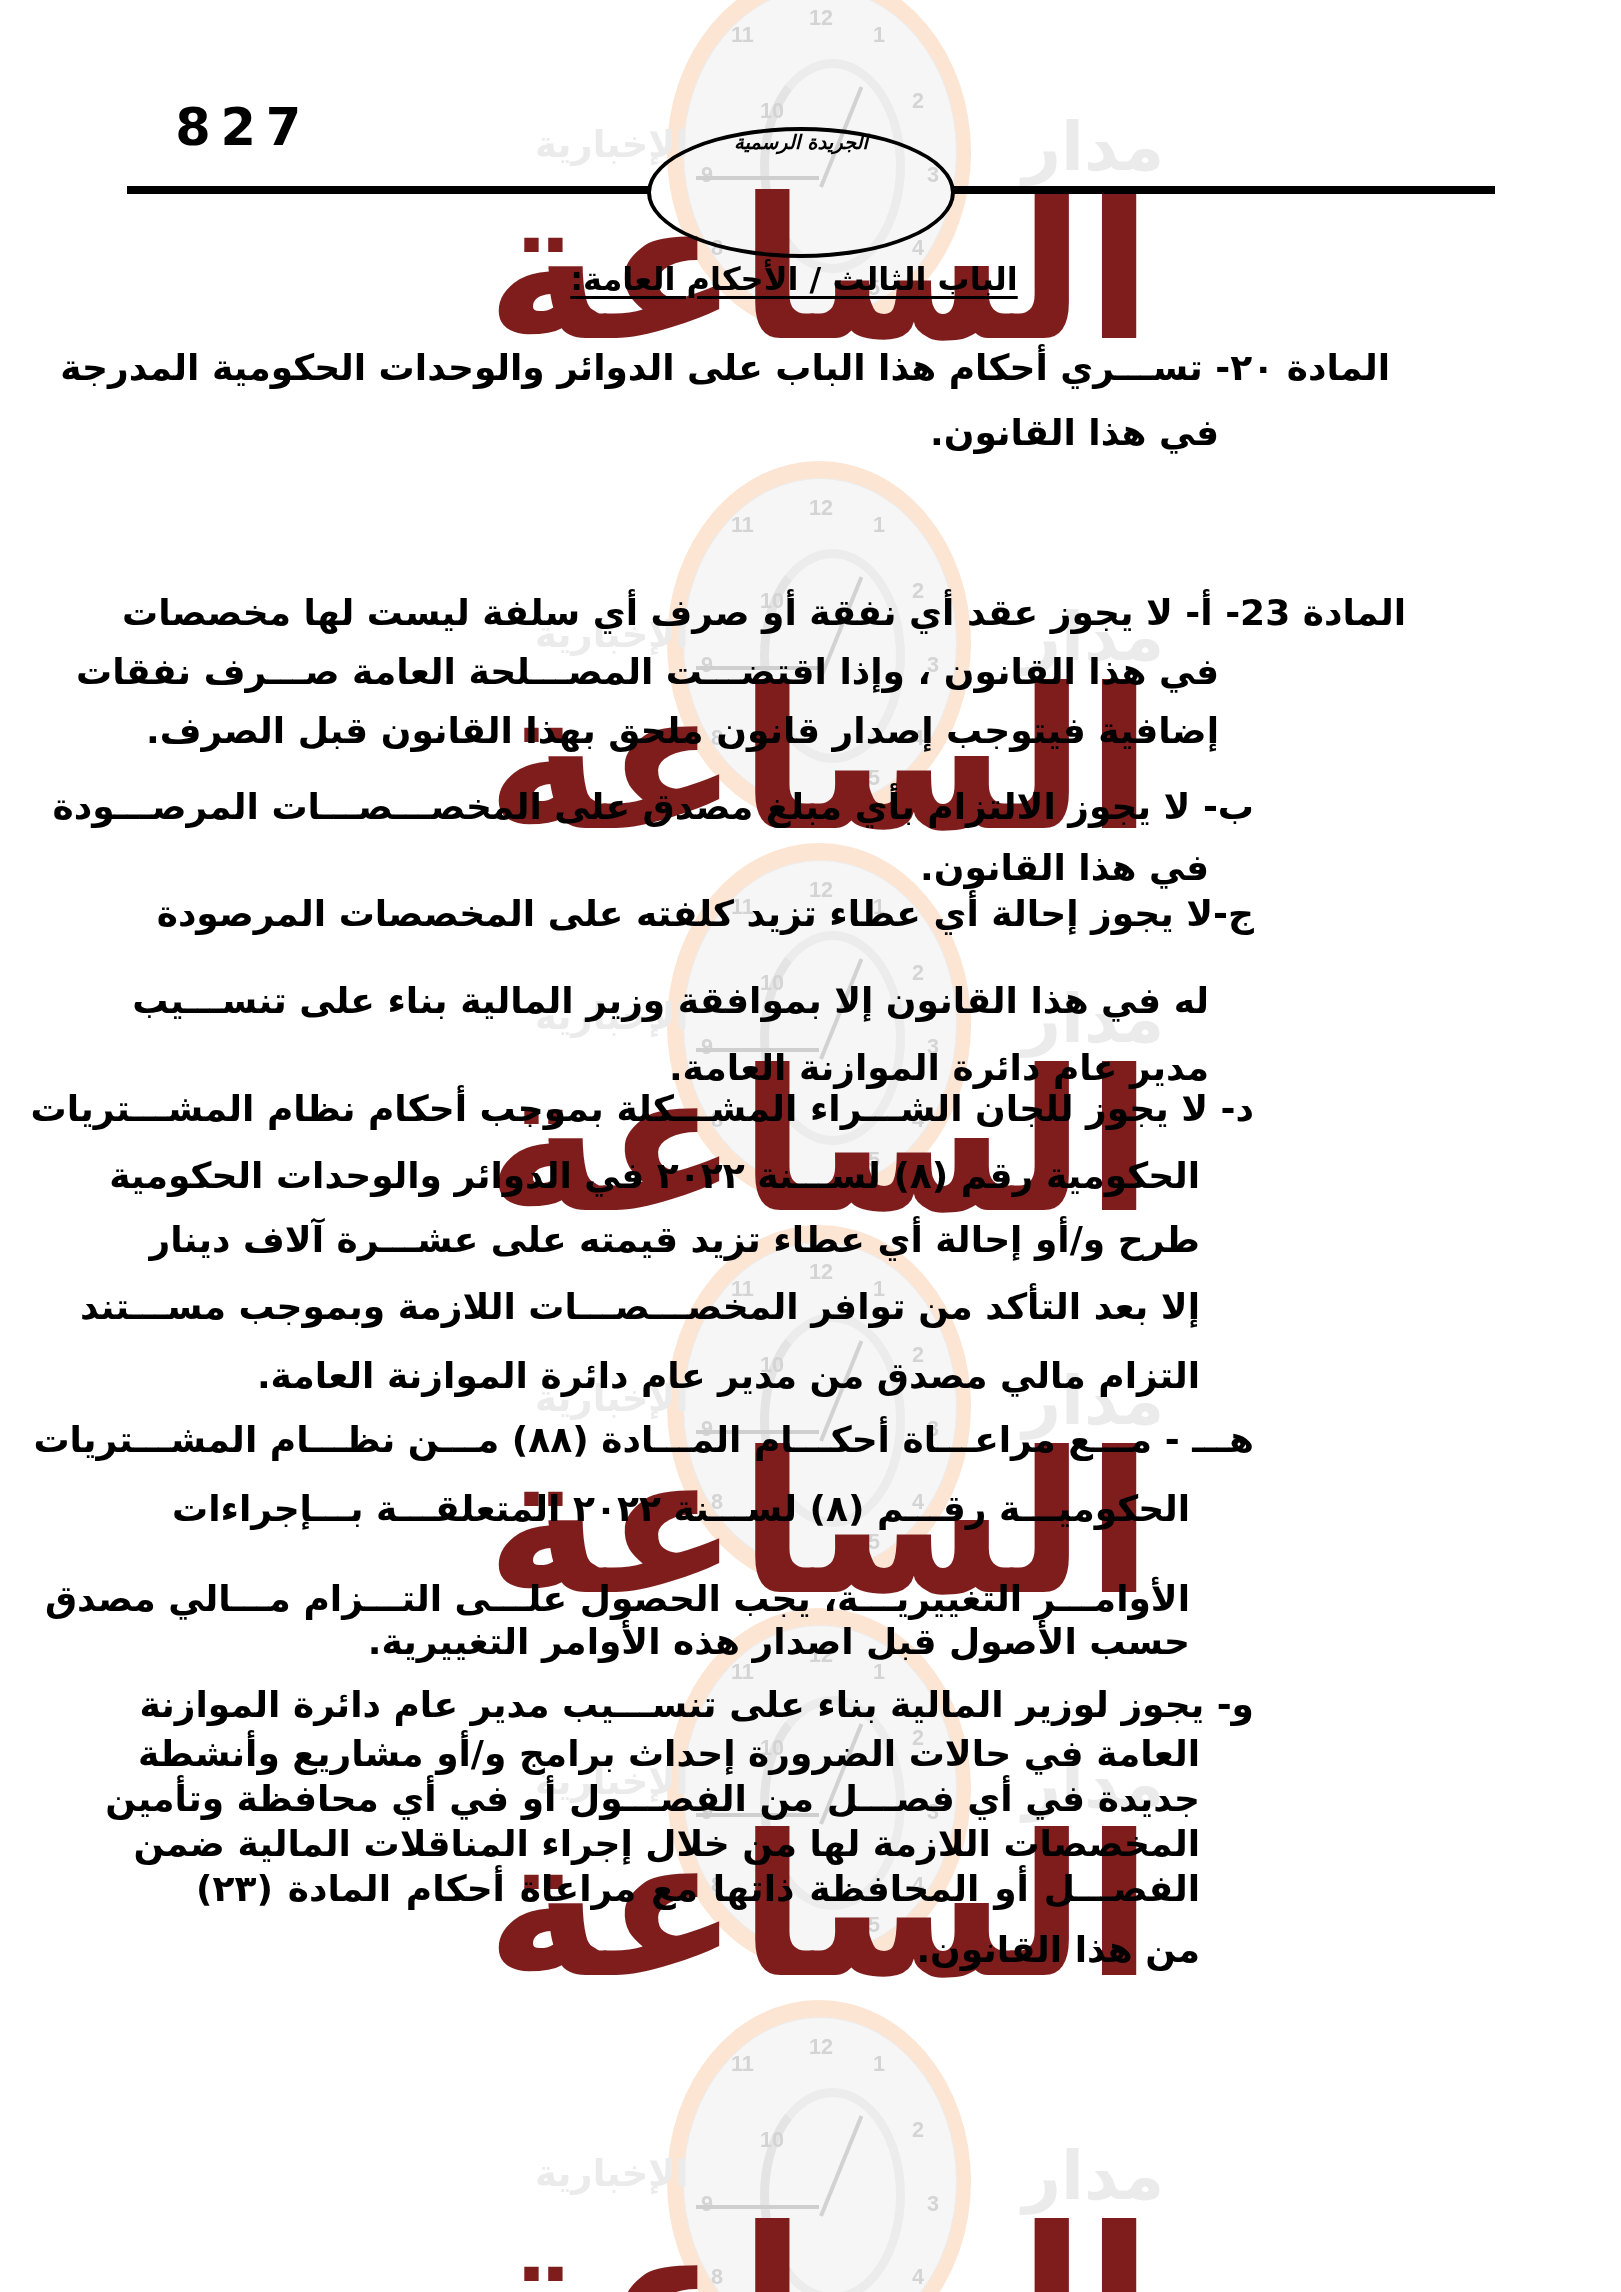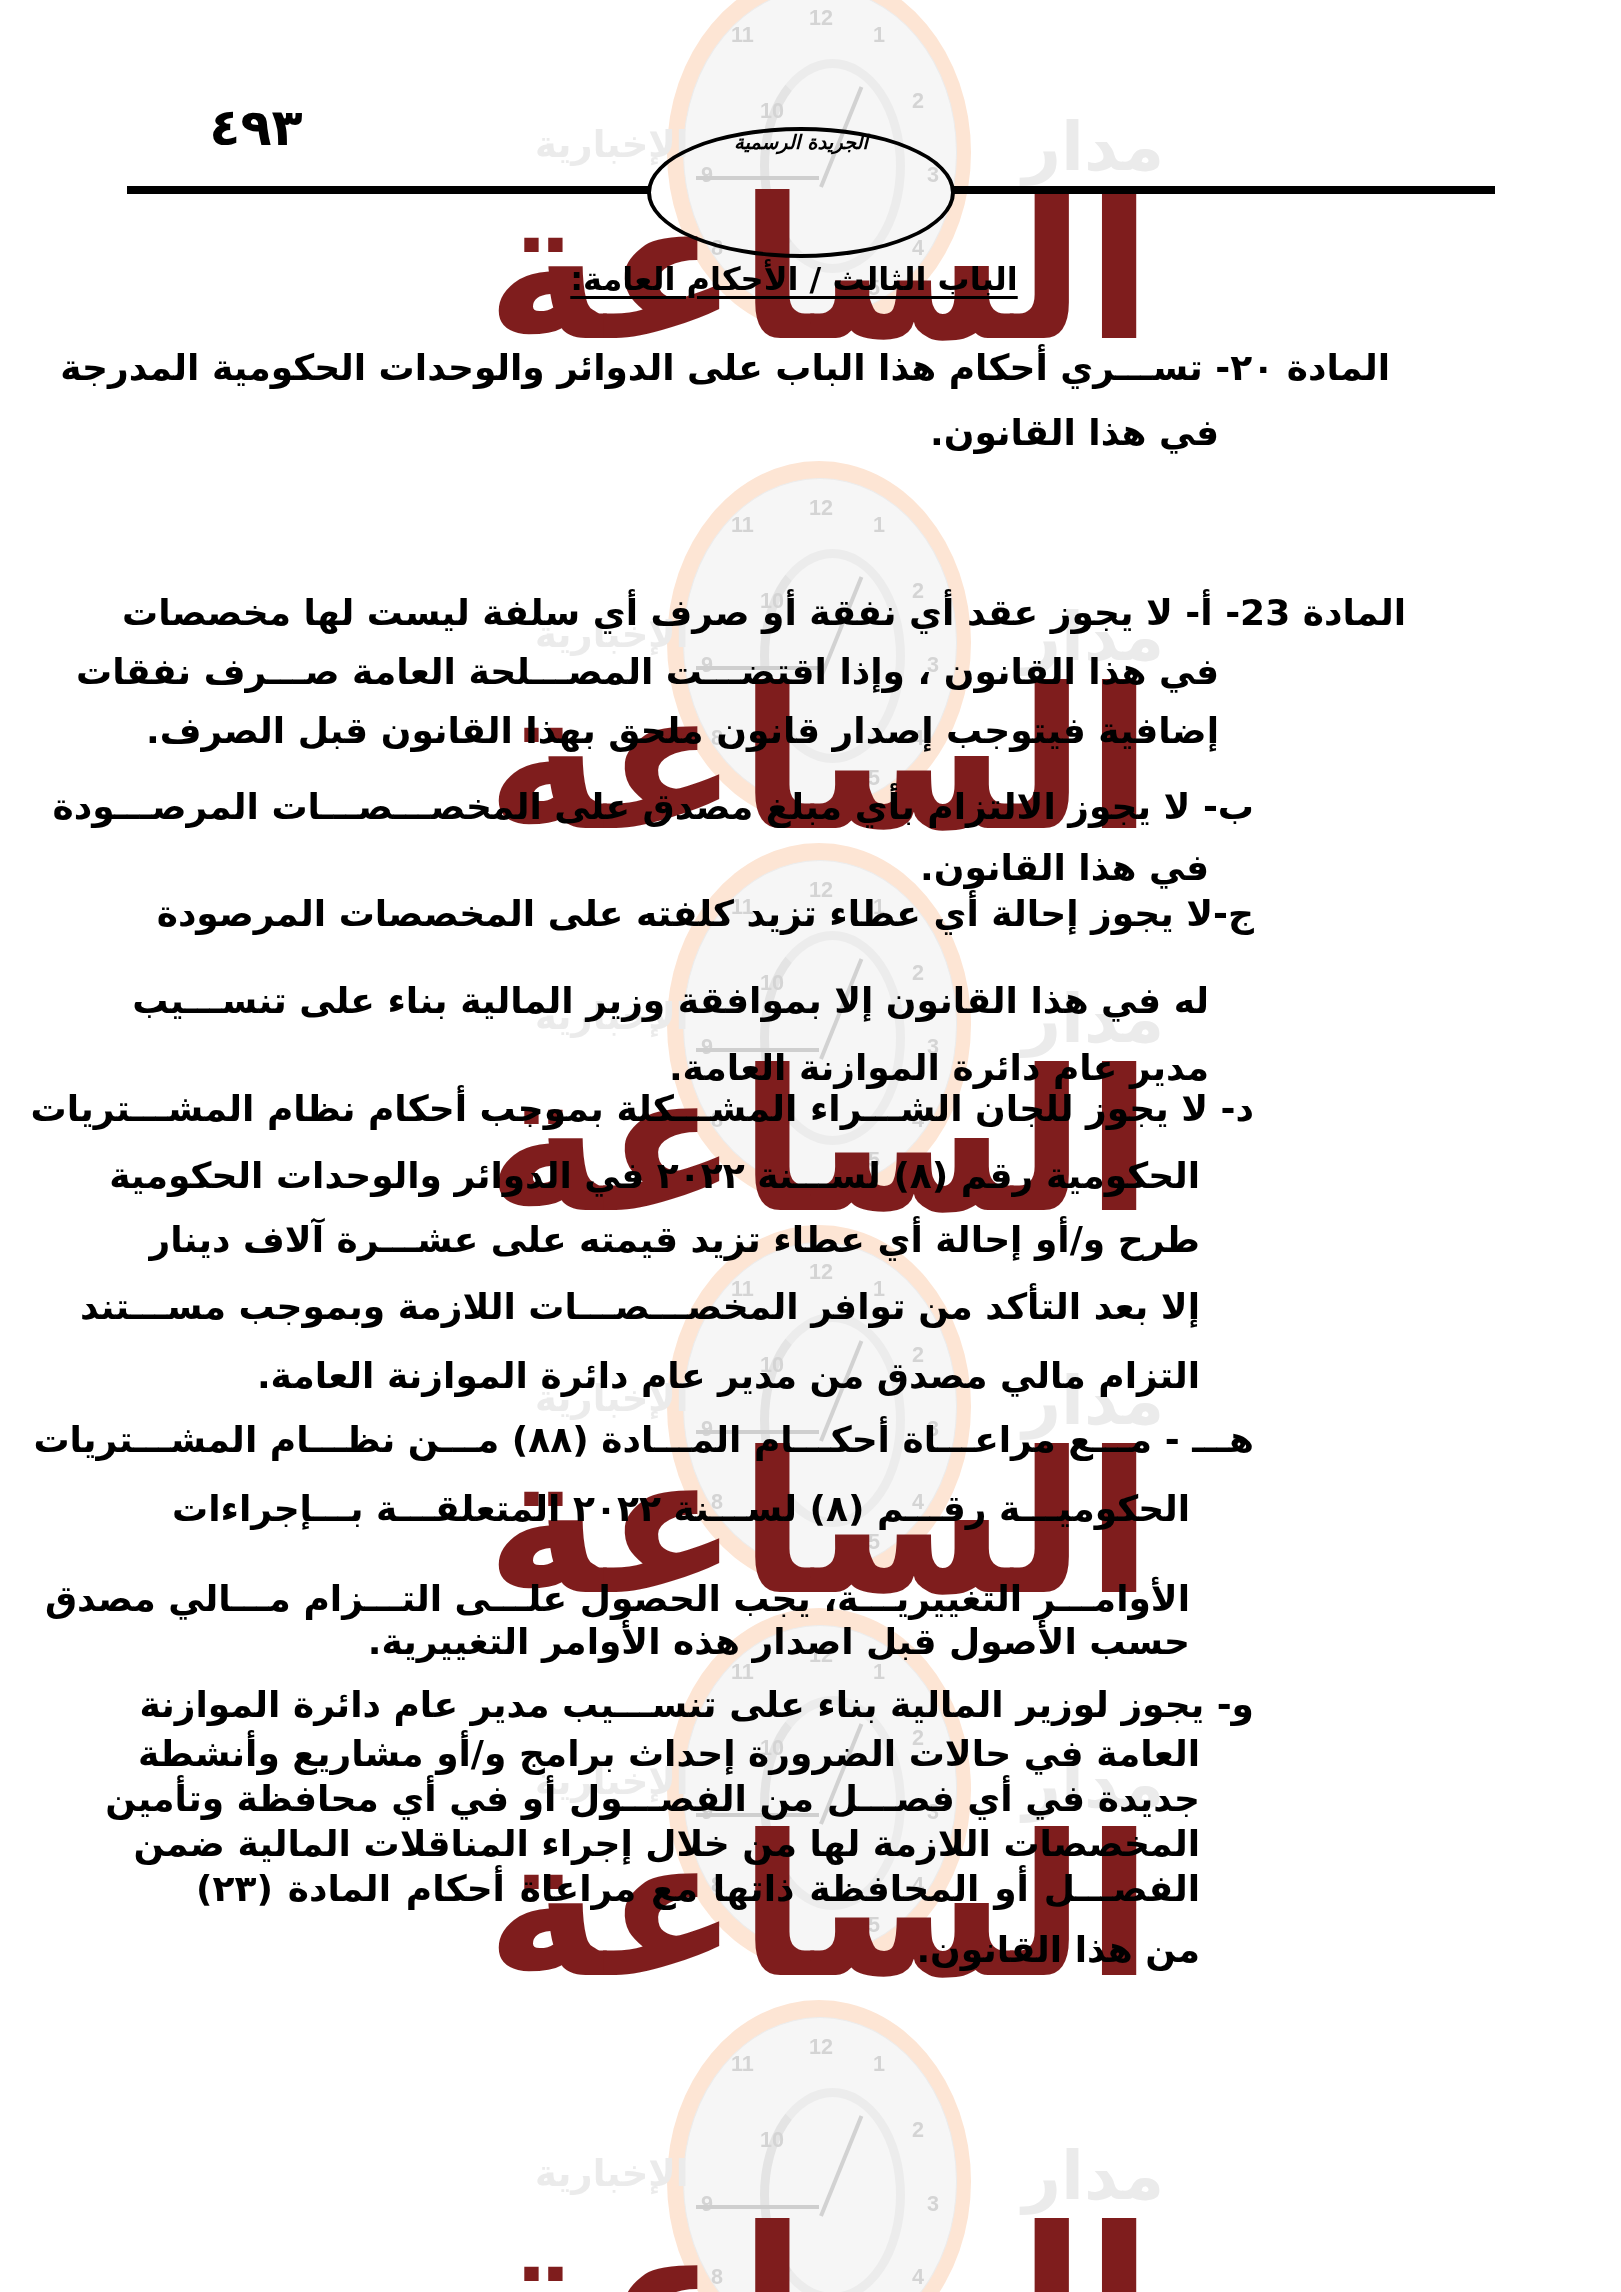--- a/index.html
+++ b/index.html
@@ -170,21 +170,21 @@
   <span class="num" style="left:235px;top:201px">9</span>
   <span class="num" style="left:245px;top:274px">8</span>
   <span class="num" style="left:265px;top:61px">11</span>
   <div class="hand-h"></div>
     <div class="hand-m"></div>
   <div class="brand1">مدار</div>
   <div class="brand2">الإخبارية</div>
   <div class="brand3">الساعة</div>
 </div>
 
-<div class="page-number">٤٩٣</div>
+<div class="page-number">827</div>
 <div class="rule left"></div>
 <div class="rule right"></div>
 <div class="masthead">
   <span>الجريدة الرسمية</span>
 </div>
 
 <div class="chapter-heading">
   <span>الباب الثالث / الأحكام العامة:</span>
 </div>
 

